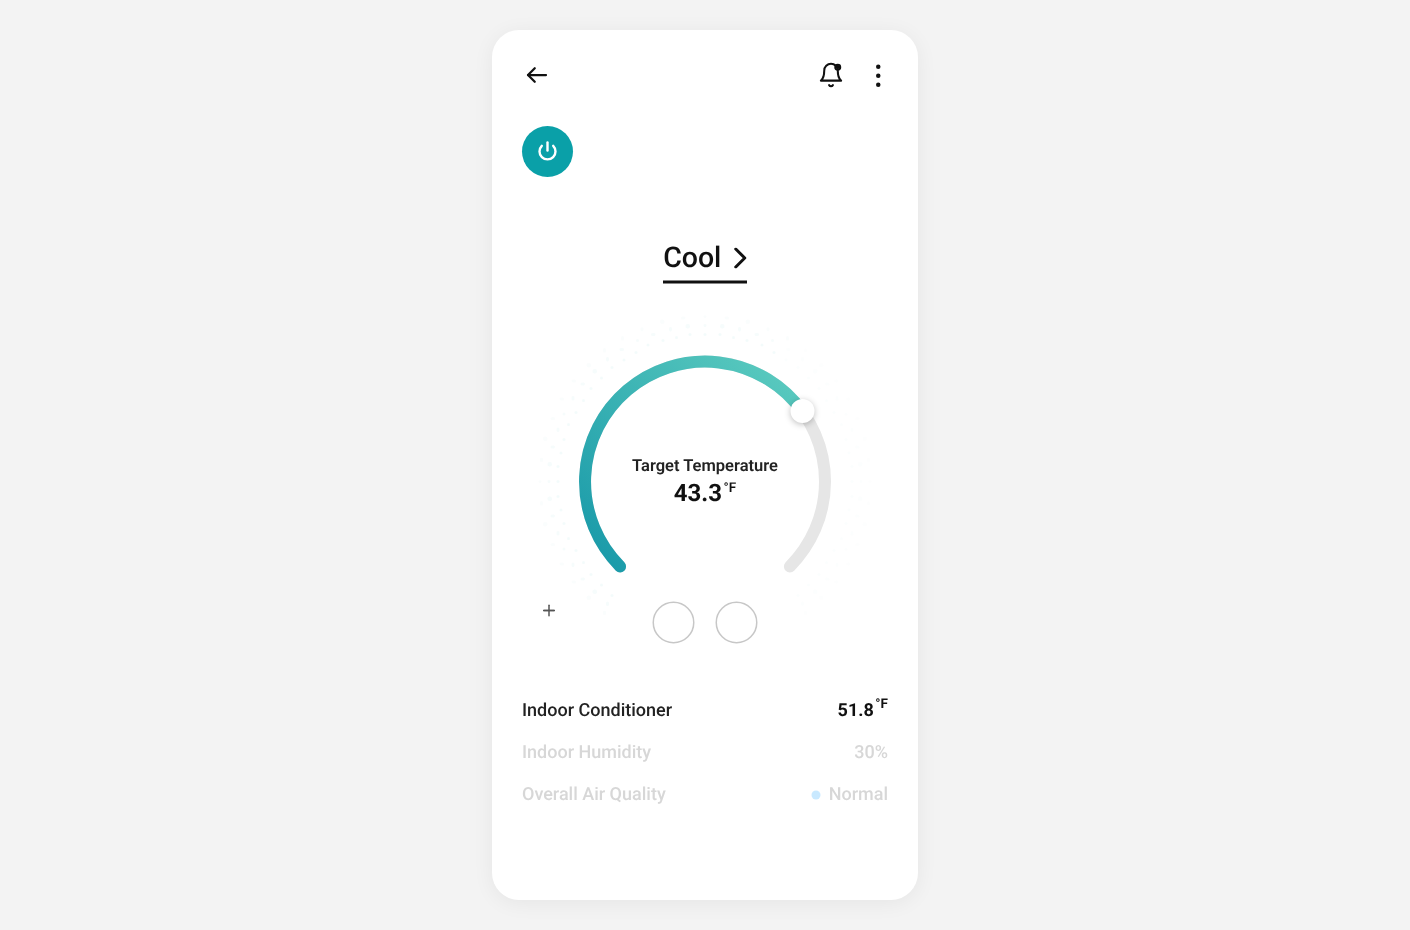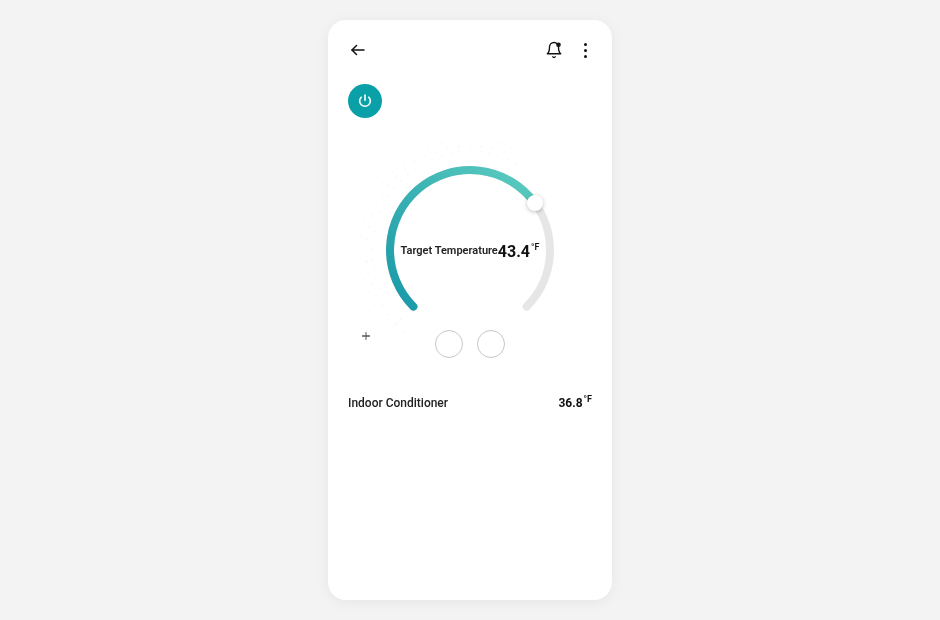--- a/index.html
+++ b/index.html
@@ -135,20 +135,21 @@
     width: 16px; height: 16px;
     border-radius: 50%;
     background: #fff;
     box-shadow: 0 1px 4px rgba(0,0,0,0.25);
     transform: translate(-50%, -50%);
   }
   .dial-center {
     position: absolute;
     inset: 0;
     display: flex;
+    flex-direction: column;
     align-items: center;
     justify-content: center;
     text-align: right;
     pointer-events: none;
   }
   .target-label {
     font-size: 11px;
     font-weight: 600;
     color: #222;
   }
@@ -242,20 +243,28 @@
 
     <div class="title-row">
       <div class="power">
         <svg width="16" height="16" viewBox="0 0 24 24" fill="none" stroke="#fff" stroke-width="2.4" stroke-linecap="round">
           <line x1="12" y1="3" x2="12" y2="11"></line>
           <path d="M6.3 6.3a8 8 0 1011.4 0"></path>
         </svg>
       </div>
     </div>
 
+    <div class="mode-row">
+      <div class="mode">
+        <span class="mode-label">Cool</span>
+        <svg width="9" height="14" viewBox="0 0 8 14" fill="none" stroke="#111" stroke-width="2" stroke-linecap="round" stroke-linejoin="round">
+          <polyline points="1 1 7 7 1 13"></polyline>
+        </svg>
+      </div>
+    </div>
 
     <div class="dial-wrap">
       <div class="dial">
         <div class="dots" id="dots">
             <div class="dot-ring" style="left: 207px; top: 109px; width: 2px; height: 2px; opacity: 0.063;"></div>
             <div class="dot-ring" style="left: 206.528px; top: 118.606px; width: 2px; height: 2px; opacity: 0.063;"></div>
             <div class="dot-ring" style="left: 205.117px; top: 128.119px; width: 2px; height: 2px; opacity: 0.063;"></div>
             <div class="dot-ring" style="left: 202.78px; top: 137.448px; width: 2px; height: 2px; opacity: 0.063;"></div>
             <div class="dot-ring" style="left: 199.54px; top: 146.503px; width: 2px; height: 2px; opacity: 0.063;"></div>
             <div class="dot-ring" style="left: 195.428px; top: 155.197px; width: 2px; height: 2px; opacity: 0.063;"></div>
@@ -398,21 +407,21 @@
           </defs>
 
           <path d="M 53.4 166.6 A 80 80 0 1 1 166.6 166.6" stroke="#e6e6e6" stroke-width="8" fill="none" stroke-linecap="round"></path>
 
           <path id="arcFill" stroke="url(#arcGrad)" stroke-width="8" fill="none" stroke-linecap="round" d="M 53.4 166.6 A 80 80 0 1 1 174.7 63.0"></path>
         </svg>
         <div class="knob" id="knob" style="left: 174.721px; top: 62.9772px;"></div>
         <div class="dial-center">
           <div class="target-label">Target Temperature</div>
           <div class="target-val">
-            <span>43.4</span><span class="unit">°F</span>
+            <span>43.3</span><span class="unit">°F</span>
           </div>
         </div>
         <div class="pm-row">
           <div class="pm">
             <svg width="12" height="12" viewBox="0 0 24 24" stroke="#555" stroke-width="2" stroke-linecap="round">
                 <line x1="5" y1="12" x2="19" y2="12"></line>
               </svg>
           </div>
           <div class="pm">
             <svg width="12" height="12" viewBox="0 0 24 24" stroke="#555" stroke-width="2" stroke-linecap="round">
@@ -421,19 +430,29 @@
               </svg>
           </div>
         </div>
       </div>
     </div>
 
     <div class="stats">
       <div class="stat-row">
         <span class="lbl">Indoor Conditioner</span>
         <span class="val">
-          <span>36.8</span><span class="unit">°F</span>
+          <span>51.8</span><span class="unit">°F</span>
+        </span>
+      </div>
+      <div class="stat-row faded">
+        <span class="lbl">Indoor Humidity</span>
+        <span class="val">30%</span>
+      </div>
+      <div class="stat-row faded">
+        <span class="lbl">Overall Air Quality</span>
+        <span class="val">
+          <span class="quality-dot"></span><span>Normal</span>
         </span>
       </div>
     </div>
 
   </div>
 </div>
 
 </body></html>

